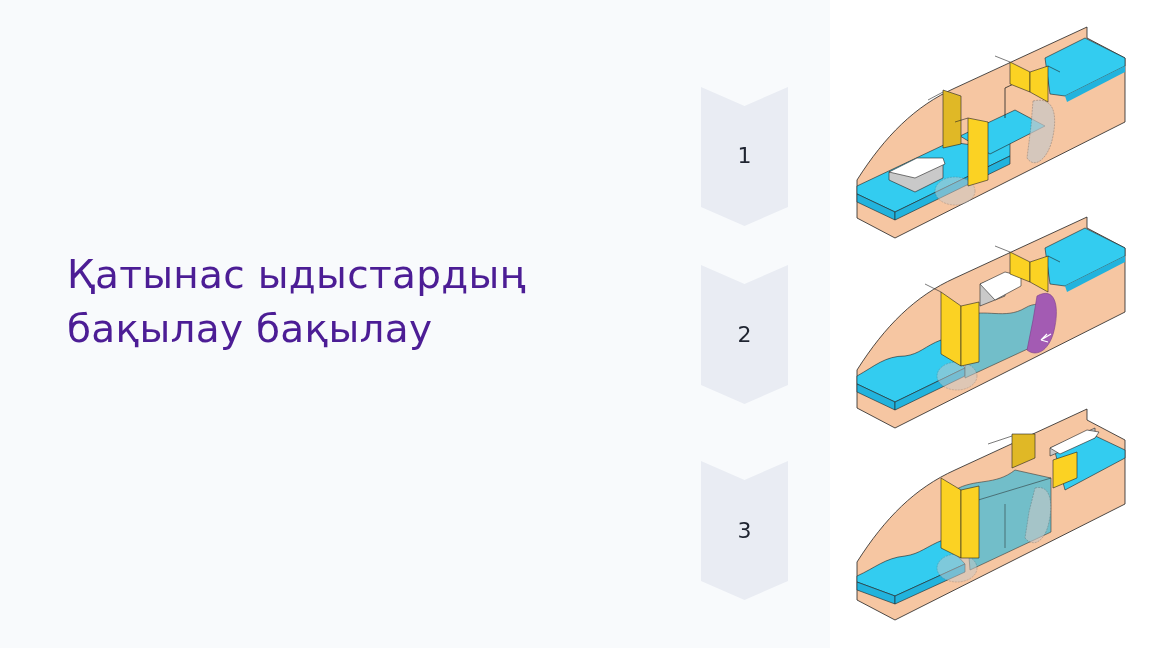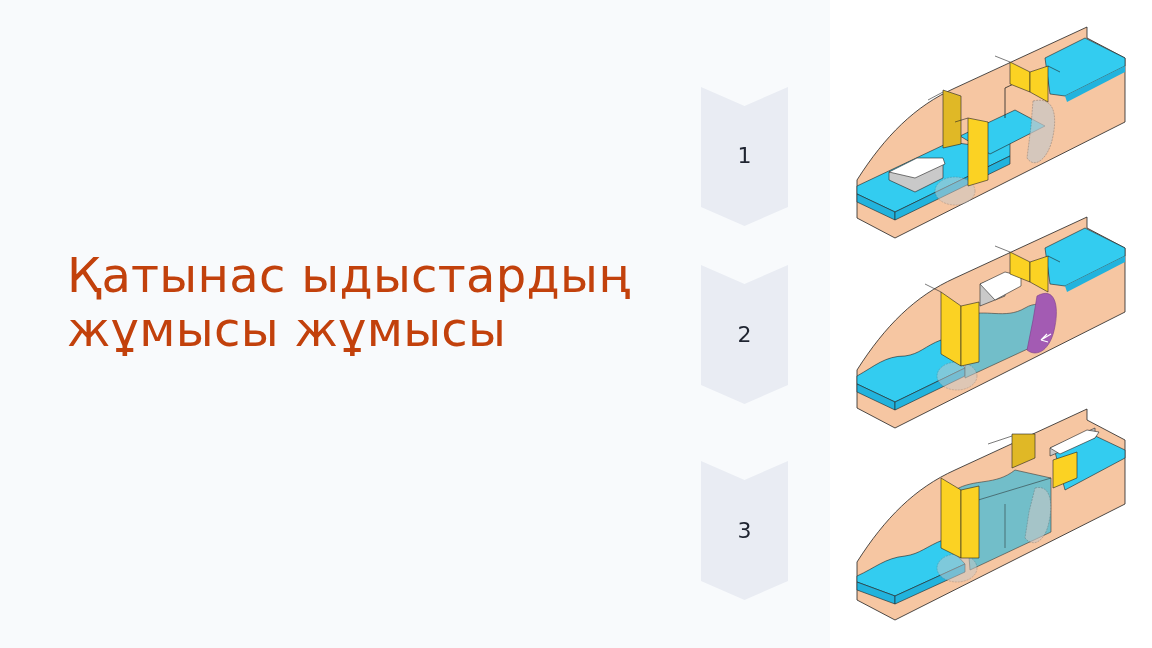--- a/index.html
+++ b/index.html
@@ -7,42 +7,42 @@
     width: 1152px; height: 648px; position: relative; overflow: hidden;
     background: #ffffff;
     font-family: "DejaVu Sans", "Liberation Sans", sans-serif;
   }
   .left-panel {
     position: absolute; left: 0; top: 0; width: 830px; height: 648px;
     background: #f8fafc;
   }
   .title {
     position: absolute; left: 67px; top: 248px; width: 600px;
-    color: #c2410c; font-size: 48px; line-height: 54px; letter-spacing: 0.3px;
+    color: #4c1d95; font-size: 39px; line-height: 54px; letter-spacing: 0.3px;
     font-family: "DejaVu Sans", sans-serif;
   }
   .title span { display: block; white-space: nowrap; }
   .step {
     position: absolute; left: 701px; width: 87px; height: 139px;
   }
   .step svg { position: absolute; left: 0; top: 0; }
   .step .num {
     position: absolute; left: 0; width: 87px; text-align: center;
     font-size: 22px; color: #1f2430; font-family: "DejaVu Sans", sans-serif;
   }
   .diagram { position: absolute; left: 855px; width: 272px; height: 214px; }
 </style>
 </head>
 <body>
 
 <div class="left-panel"></div>
 
 <div class="title">
   <span>Қатынас ыдыстардың</span>
-  <span>жұмысы жұмысы</span>
+  <span>бақылау бақылау</span>
 </div>
 
 <div class="step" style="top:87px;">
   <svg width="87" height="139" viewBox="0 0 87 139">
     <polygon points="0,0 43.5,19 87,0 87,120 43.5,139 0,120" fill="#e9ecf3"></polygon>
   </svg>
   <div class="num" style="top:56px;">1</div>
 </div>
 <div class="step" style="top:265px;">
   <svg width="87" height="139" viewBox="0 0 87 139">

